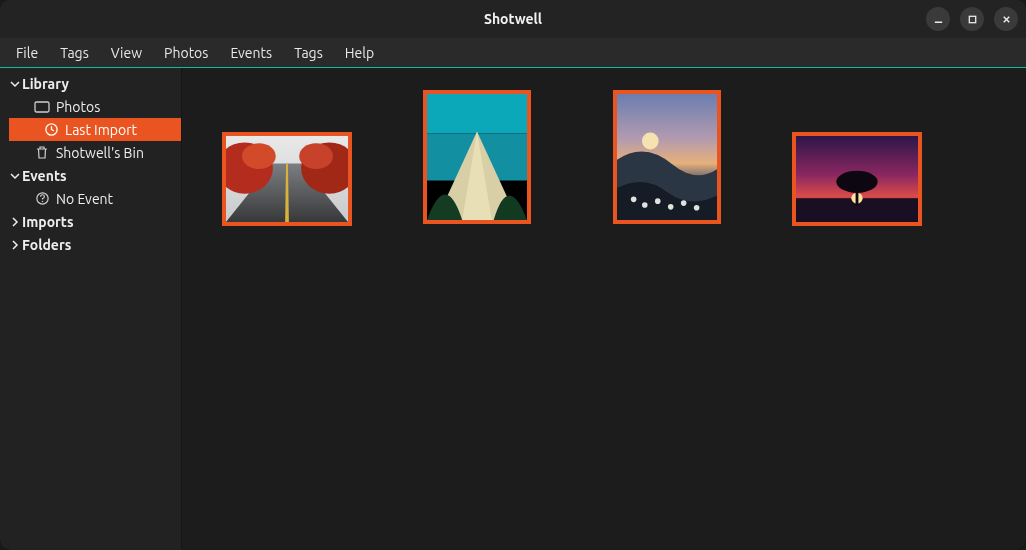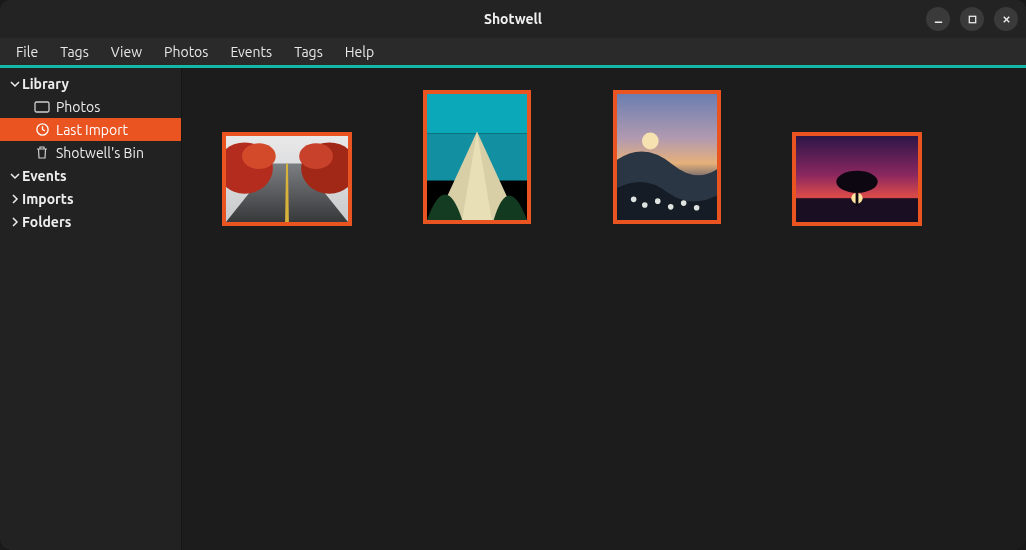--- a/index.html
+++ b/index.html
@@ -51,21 +51,21 @@
 
   
   .menubar {
     height: 30px;
     background: #2a2a2a;
     display: flex;
     align-items: center;
     gap: 2px;
     padding: 0 6px;
     font-size: 14px;
-    border-bottom: 3px solid #14b8a6;
+    border-bottom: 1px solid #14b8a6;
   }
   .menubar .menu-item {
     padding: 4px 10px;
     border-radius: 4px;
     cursor: pointer;
     color: #e8e8e8;
   }
 
   
   .body {
@@ -90,20 +90,21 @@
     cursor: pointer;
     color: #eeeeee;
   }
   .tree-item.level0 { padding-left: 8px; font-weight: 600; }
   .tree-item.level1 { padding-left: 32px; font-weight: 400; }
   .tree-item .chev { width: 14px; display:inline-flex; justify-content:center; }
   .tree-item .ic { width: 20px; display:inline-flex; justify-content:center; margin-right: 4px; }
   .tree-item.selected {
     background: #e95420;
     color: #ffffff;
+    margin-left: 9px;
   }
   .tree-item svg { display:block; }
 
   
   .content {
     flex: 1 1 auto;
     background: #1c1c1c;
     display: flex;
     flex-wrap: wrap;
     align-items: flex-start;
@@ -209,20 +210,30 @@
       <div class="tree-item level0">
         <span class="chev">
           <svg width="10" height="10" viewBox="0 0 10 10">
               <path d="M1 3 L5 7 L9 3" fill="none" stroke="#eeeeee" stroke-width="1.5"></path>
             </svg>
         </span>
         <span>Events</span>
       </div>
 
 
+      <div class="tree-item level1">
+        <span class="ic">
+          <svg width="15" height="15" viewBox="0 0 16 16">
+              <circle cx="8" cy="8" r="6" fill="none" stroke="#cfcfcf" stroke-width="1.3"></circle>
+              <path d="M6 6 Q6 4 8 4 Q10 4 10 6 Q10 7.5 8 8 L8 9" fill="none" stroke="#cfcfcf" stroke-width="1.2"></path>
+              <circle cx="8" cy="11.3" r="0.8" fill="#cfcfcf"></circle>
+            </svg>
+        </span>
+        <span>No Event</span>
+      </div>
 
       <div class="tree-item level0">
         <span class="chev">
           <svg width="10" height="10" viewBox="0 0 10 10">
               <path d="M3 1 L7 5 L3 9" fill="none" stroke="#eeeeee" stroke-width="1.5"></path>
             </svg>
         </span>
         <span>Imports</span>
       </div>
 

